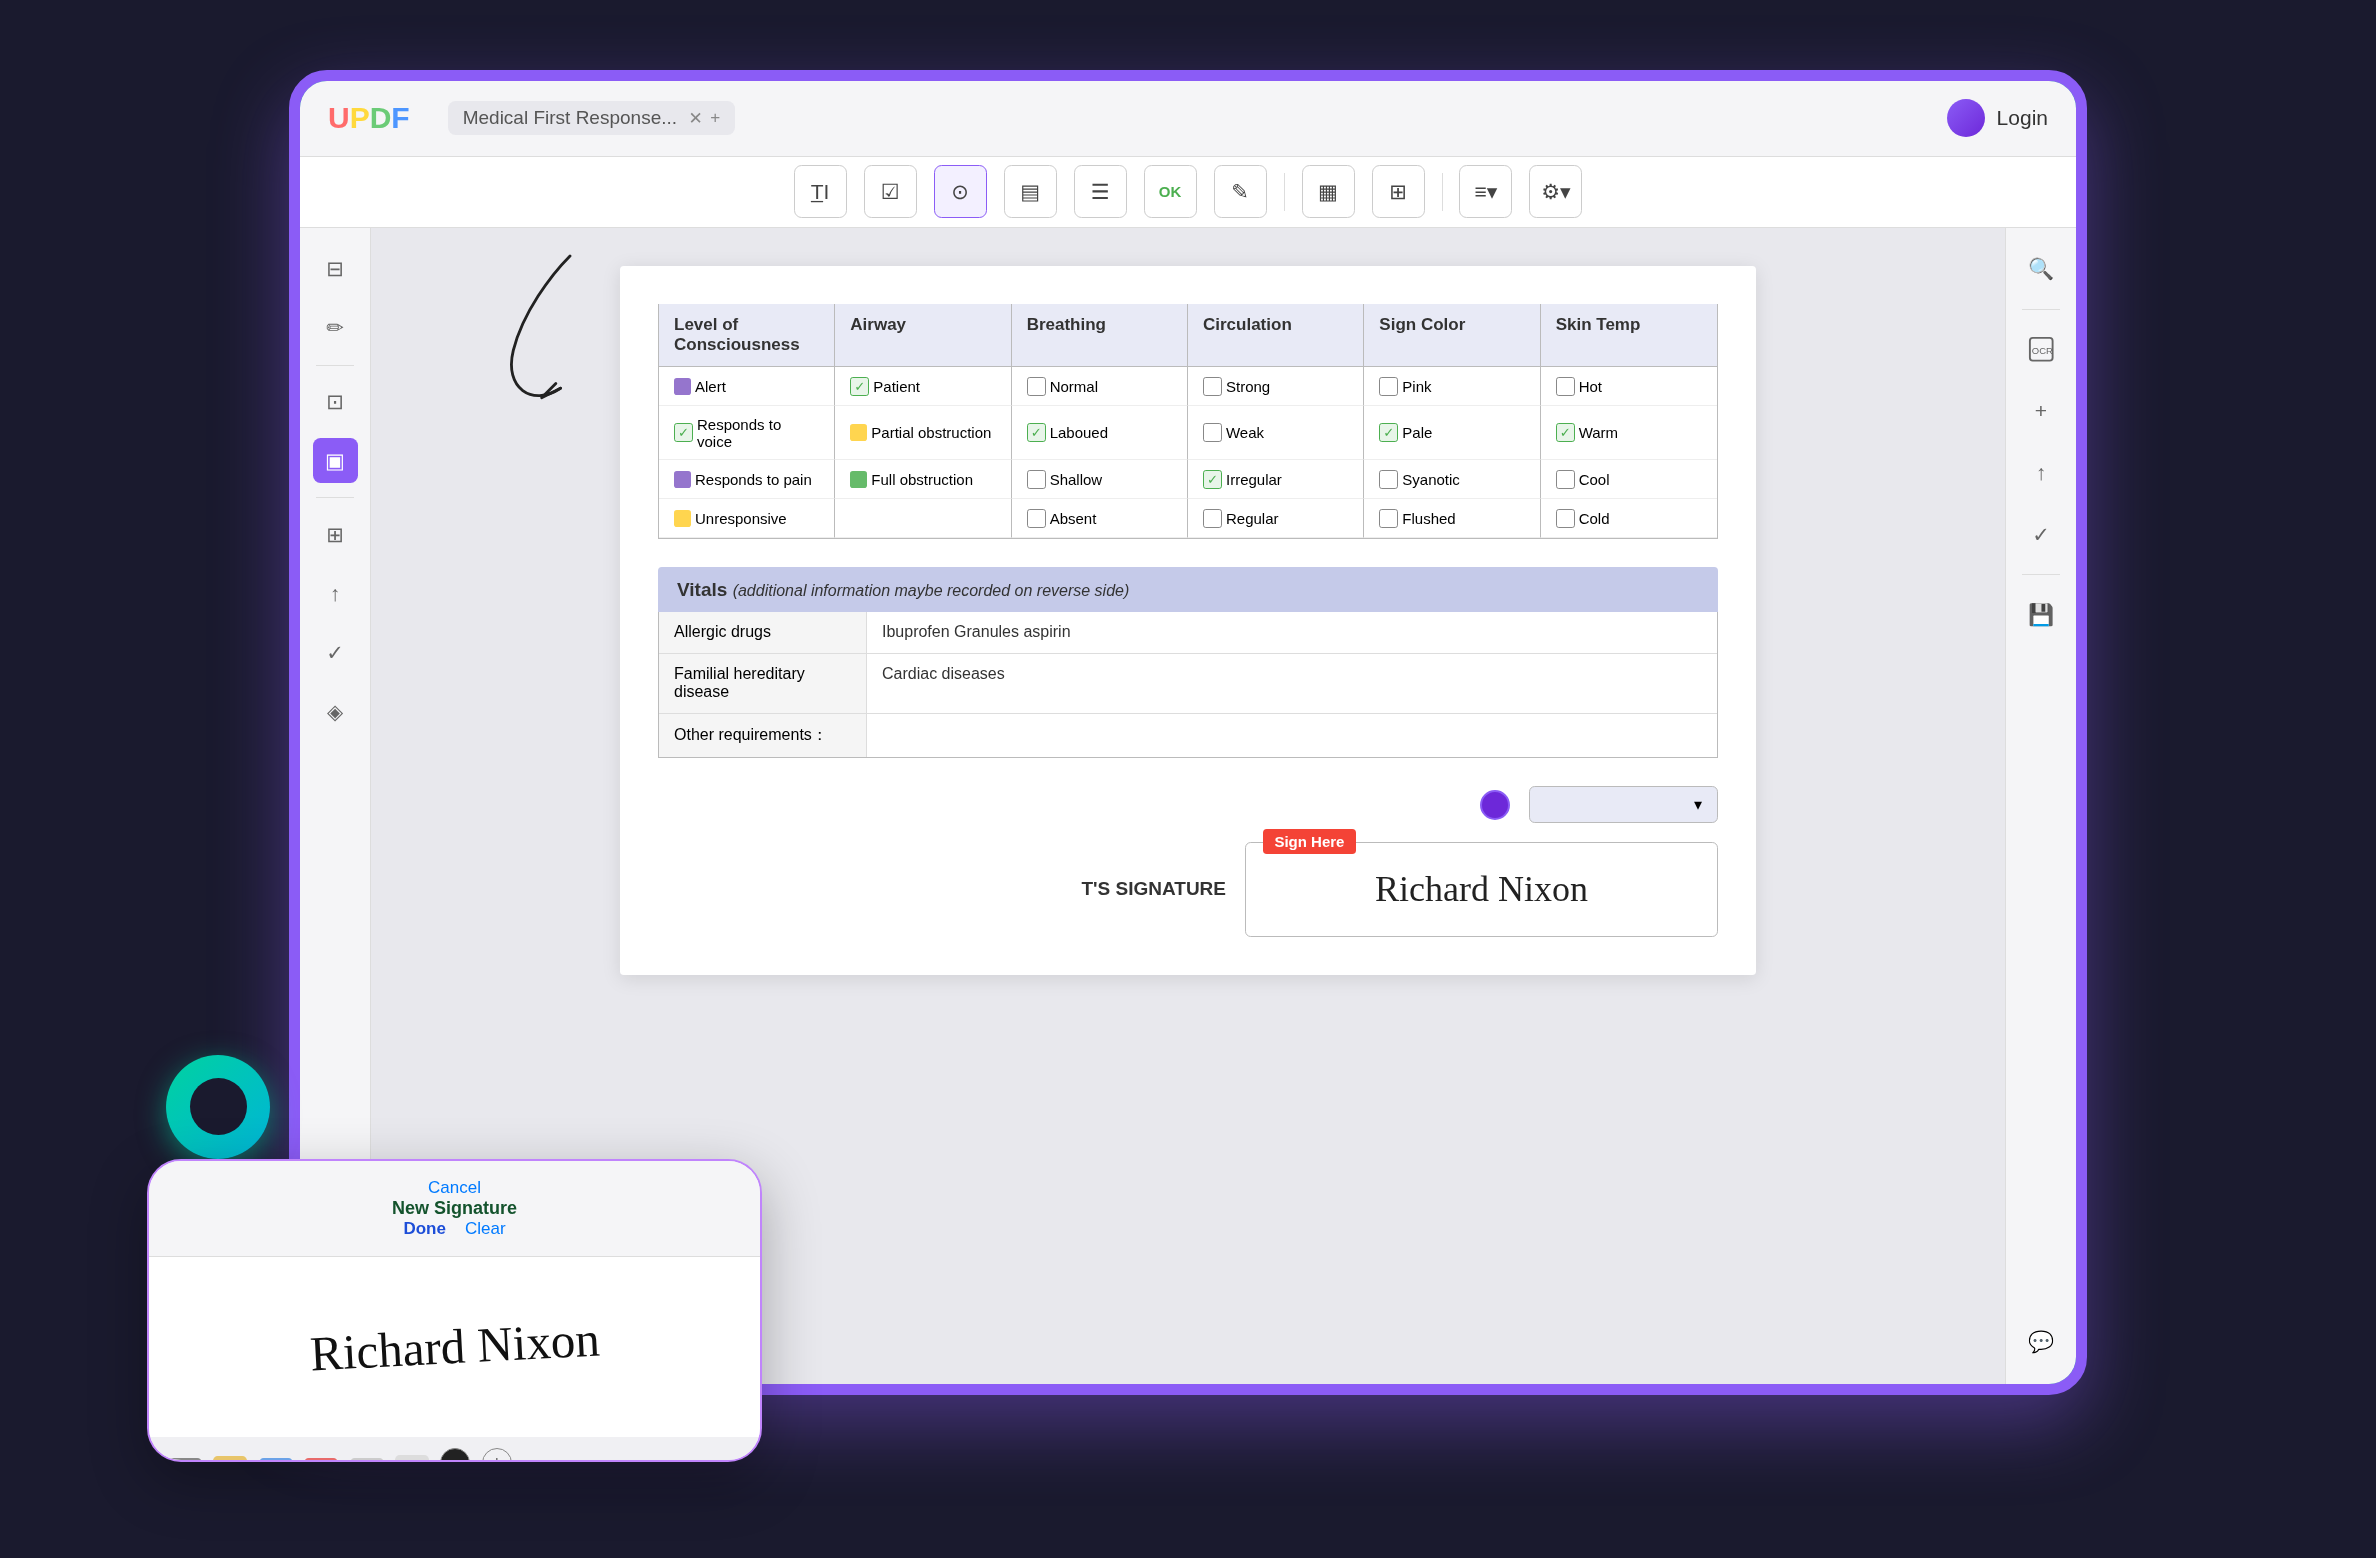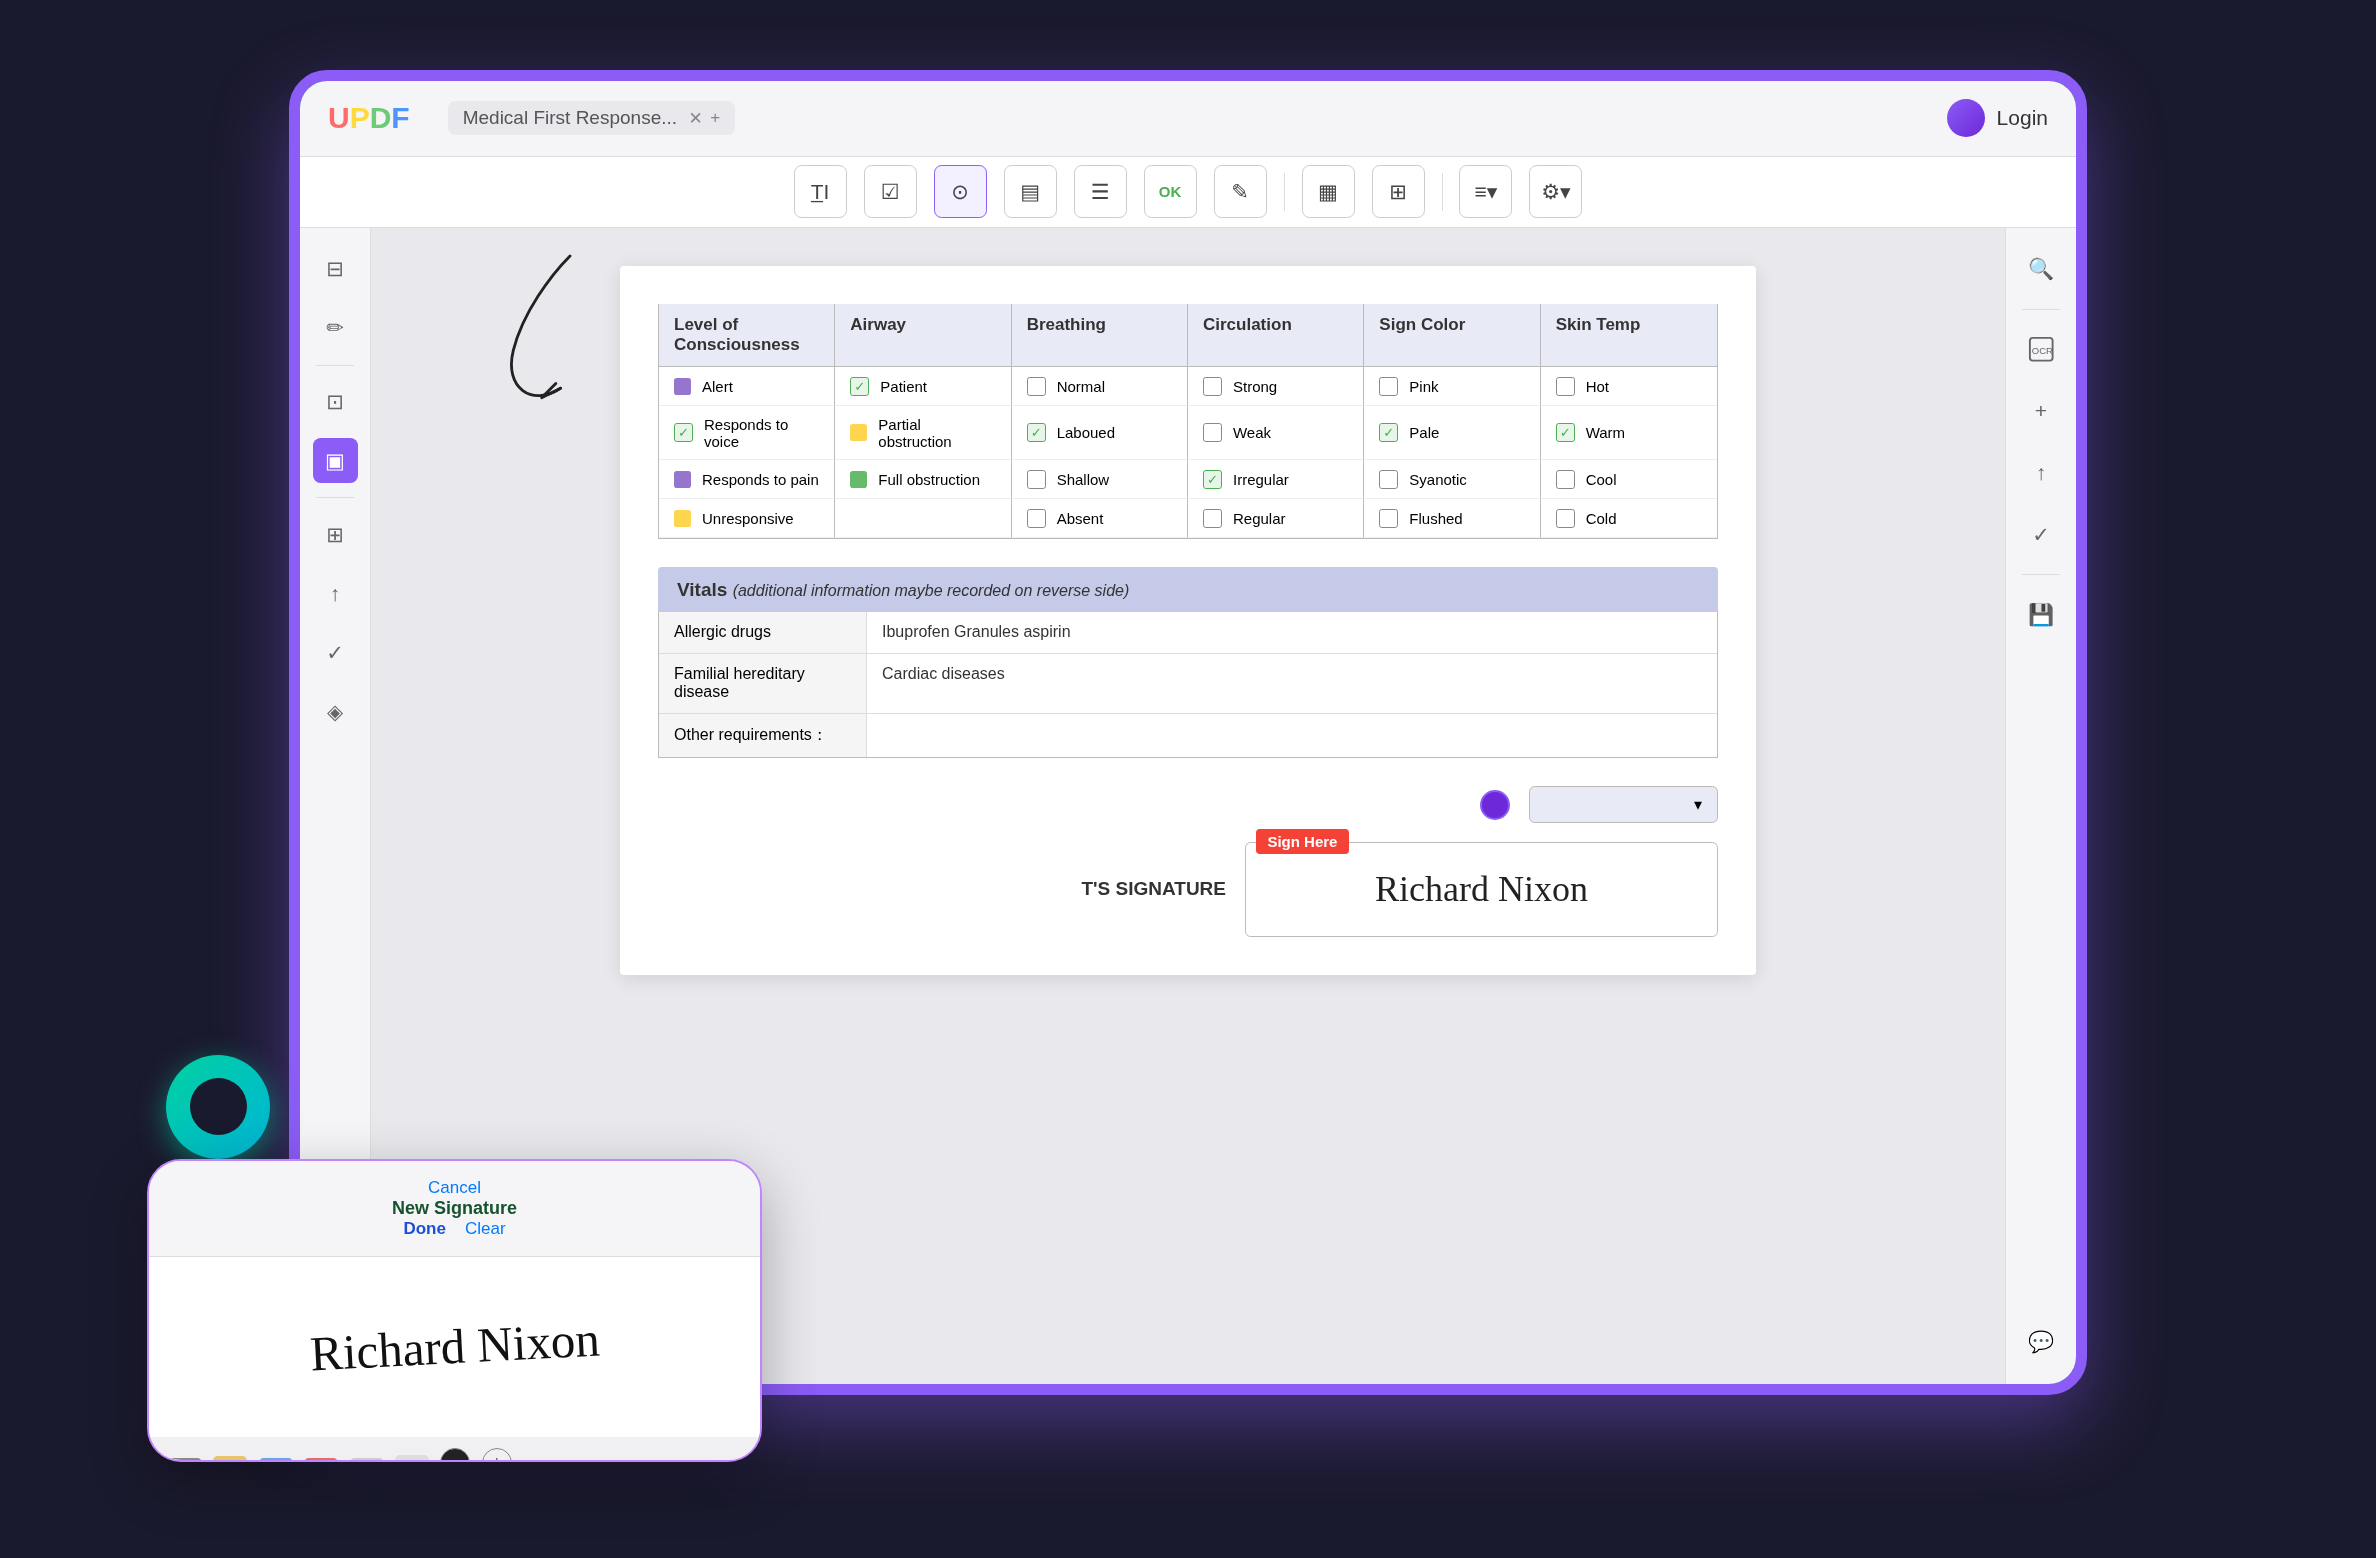--- a/index.html
+++ b/index.html
@@ -244,21 +244,21 @@
       display: grid;
       grid-template-columns: 1fr 1fr 1fr 1fr 1fr 1fr;
     }
 
     .table-cell {
       padding: 9.5px 15px;
       border-right: 0.9px solid #bbb;
       border-bottom: 0.9px solid #eee;
       display: flex;
       align-items: center;
-      gap: 11px;
+      gap: 4px;
       font-size: 15px;
     }
 
     .table-cell:last-child { border-right: none; }
 
     .checkbox {
       width: 19px;
       height: 19px;
       border: 1.4px solid #888;
       border-radius: 2.8px;
@@ -389,21 +389,21 @@
       position: relative;
       background: white;
       display: flex;
       align-items: center;
       justify-content: center;
     }
 
     .sign-here-tag {
       position: absolute;
       top: -13.2px;
-      left: 10px;
+      left: 17px;
       background: #f44336;
       color: white;
       font-size: 15px;
       font-weight: 600;
       padding: 3.8px 11.4px;
       border-radius: 3.8px;
     }
 
     .sig-handwriting {
       font-family: 'Segoe Script', 'Brush Script MT', cursive;

